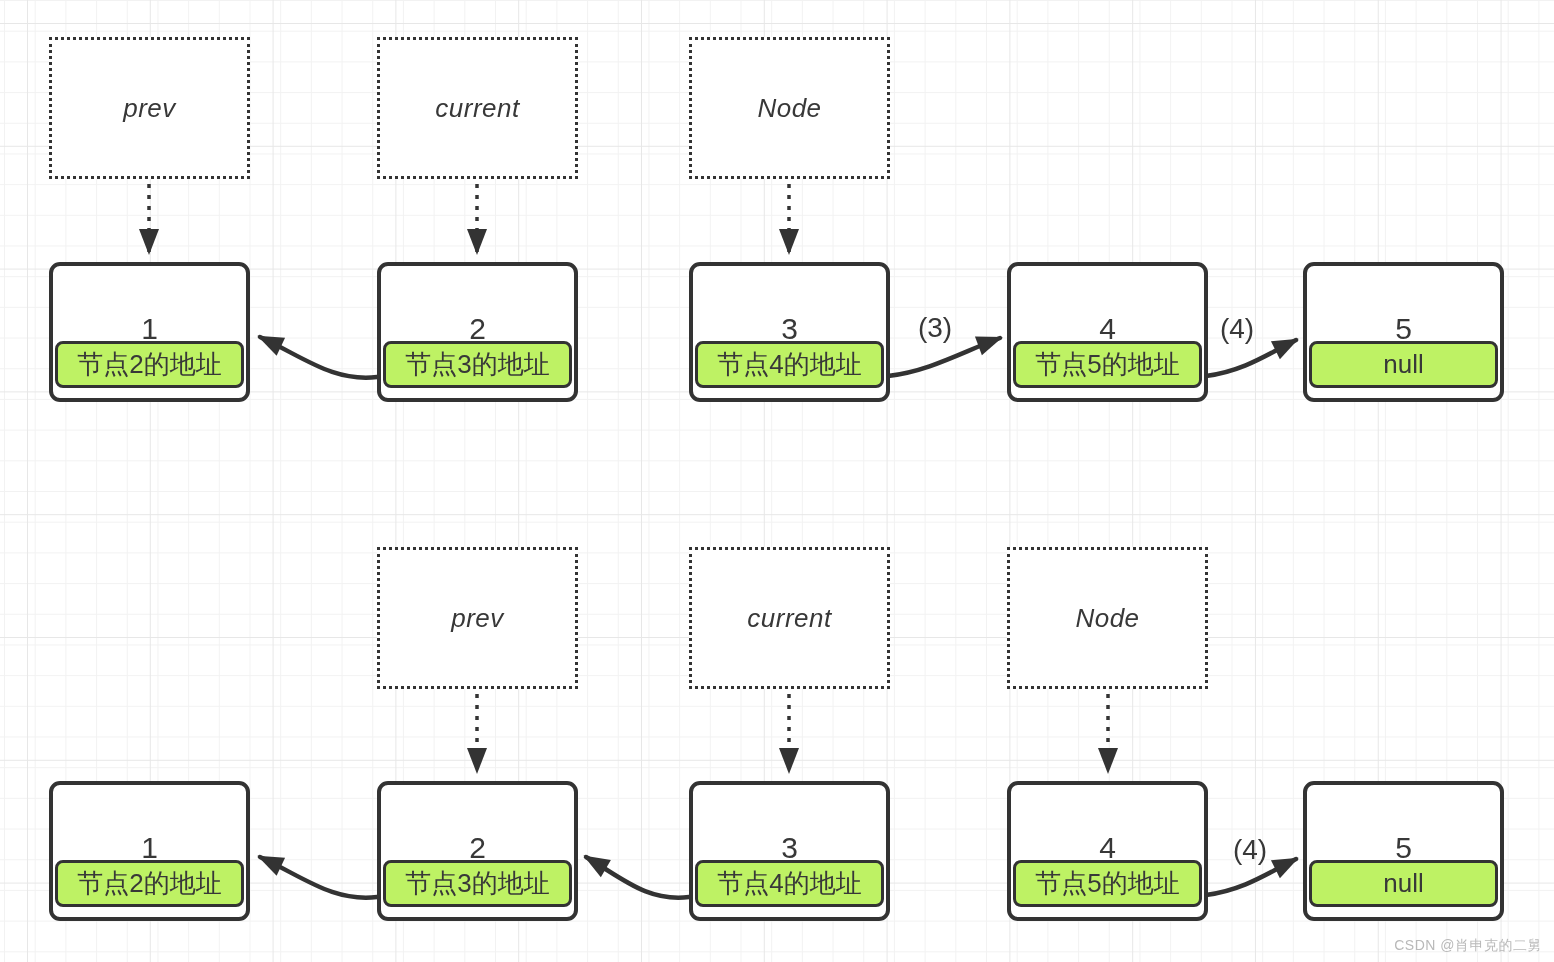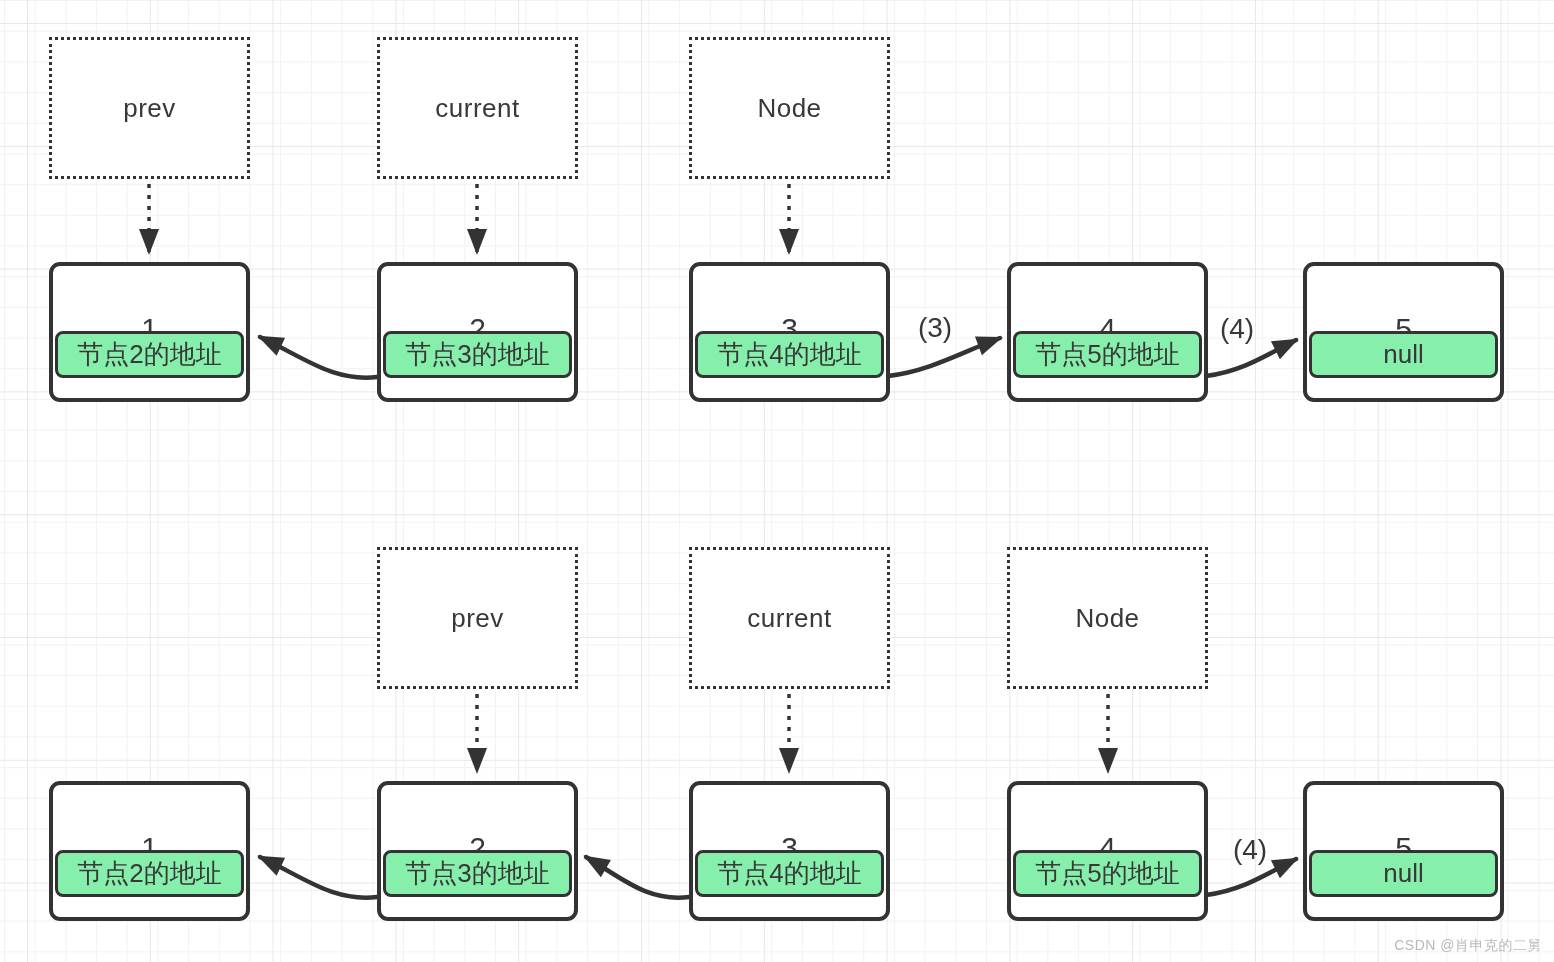--- a/index.html
+++ b/index.html
@@ -15,34 +15,34 @@
     font-family:"Liberation Sans","DejaVu Sans",sans-serif;
     color:#383838;
   }
   svg.arrows{position:absolute;left:0;top:0;width:1554px;height:962px;pointer-events:none;}
 
   
   .pbox{
     position:absolute;width:195px;height:136px;
     border:3px dotted #333333;background:#ffffff;
     display:flex;align-items:center;justify-content:center;
-    font-size:26px;letter-spacing:0.5px;
+    font-size:26px;letter-spacing:0.5px;font-style:italic;
   }
   
   .node{
     position:absolute;width:193px;height:132px;
     background:#ffffff;border:4px solid #333333;border-radius:11px;
   }
   .node .value{
     position:absolute;top:46px;left:0;width:100%;height:34px;
     text-align:center;font-size:30px;line-height:34px;
   }
   .node .next{
-    position:absolute;left:2px;right:2px;bottom:20px;height:41px;
-    background:#86efac;border:3px solid #333333;border-radius:8px;
+    position:absolute;left:2px;right:2px;bottom:10px;height:41px;
+    background:#bef264;border:3px solid #333333;border-radius:8px;
     display:flex;align-items:center;justify-content:center;
     font-size:26px;white-space:nowrap;margin-top:26px;
   }
   .edge-label{
     position:absolute;width:64px;height:34px;text-align:center;
     font-size:28px;line-height:34px;
   }
   .watermark{
     position:absolute;right:12px;bottom:7px;
     font-size:14px;color:#b9b9b9;letter-spacing:0.5px;

